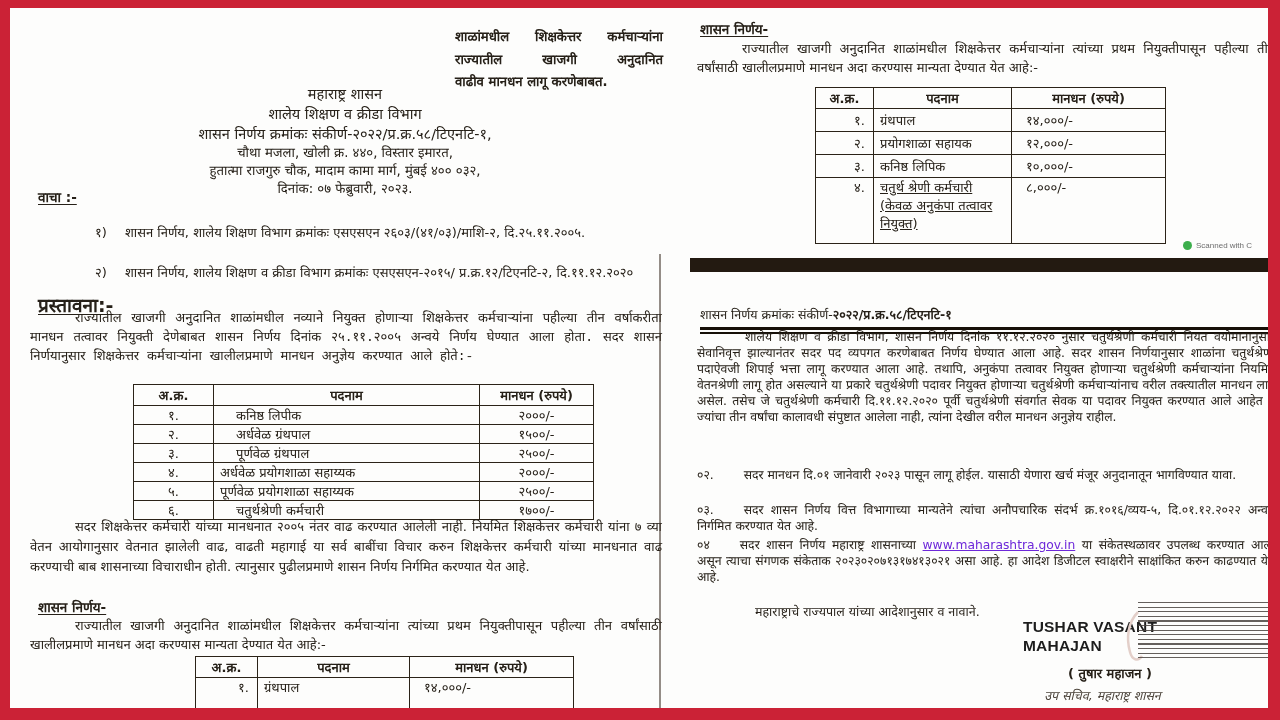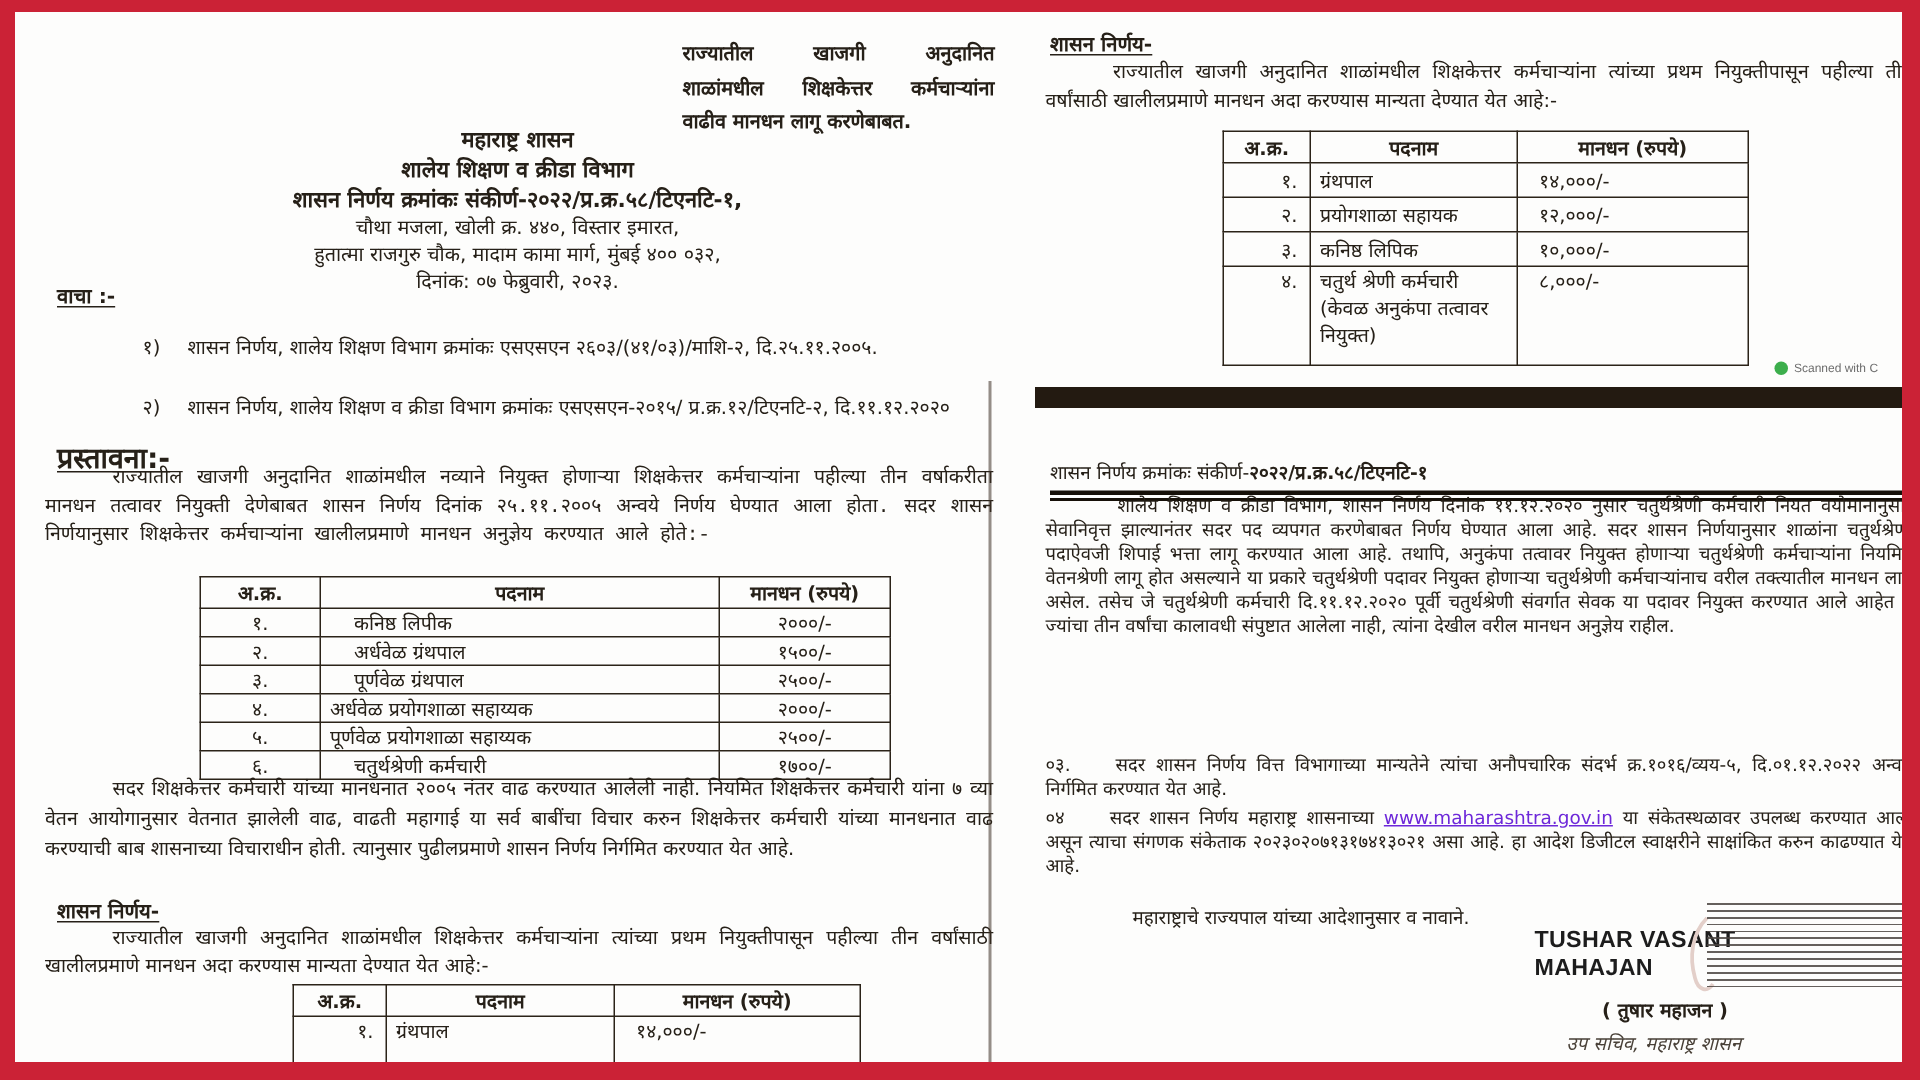--- a/index.html
+++ b/index.html
@@ -16,21 +16,21 @@
   }
   .abs{position:absolute;}
   .b{font-weight:bold;}
   .u{text-decoration:underline;text-underline-offset:2px;}
   .ctr{text-align:center;}
   .p{font-size:13px;line-height:1.45;text-align:justify;}
   .indent{text-indent:45px;}
   .subject div{font-size:13.2px;font-weight:bold;line-height:1.72;text-align:justify;text-align-last:justify;}
   .subject div:last-child{text-align-last:left;}
   .hdr div{line-height:1.38;}
-  .hdr .h1{font-size:14.5px;font-weight:bold;text-align:center;}
+  .hdr .h1{font-size:14.5px;font-weight:normal;text-align:center;}
   .hdr .h2{font-size:13.2px;}
   .listrow{display:flex;font-size:13px;line-height:1.5;}
   .listrow .num{width:30px;flex:none;}
   .listrow .txt{flex:1;text-align:justify;}
   table.t{border-collapse:collapse;table-layout:fixed;}
   table.t th,table.t td{border:1.6px solid #2b2318;padding:0 6px;font-size:13px;overflow:hidden;}
   table.t th{font-weight:bold;text-align:center;padding:1px 4px;}
   .c-right{text-align:right;padding-right:8px !important;}
   .c-left{text-align:left;}
   .c-mid{text-align:center;}
@@ -49,22 +49,22 @@
   .blur{filter:blur(.4px);color:#494138;font-style:italic;}
   .secnum{margin-right:30px;}
   .p2{font-size:12.3px;line-height:15.9px;text-align:justify;}
 </style>
 </head>
 <body>
 
 <div class="sheet">
 
   <div class="abs subject" style="left:445px;top:18px;width:208px;">
+    <div>शाळांमधील शिक्षकेत्तर कर्मचाऱ्यांना</div>
     <div>राज्यातील खाजगी अनुदानित</div>
-    <div>शाळांमधील शिक्षकेत्तर कर्मचाऱ्यांना</div>
     <div>वाढीव मानधन लागू करणेबाबत.</div>
   </div>
 
   <div class="abs hdr ctr" style="left:65px;top:76px;width:540px;">
     <div class="h1">महाराष्ट्र शासन</div>
     <div class="h1">शालेय शिक्षण व क्रीडा विभाग</div>
     <div class="h1">शासन निर्णय क्रमांकः संकीर्ण-२०२२/प्र.क्र.५८/टिएनटि-१,</div>
     <div class="h2">चौथा मजला, खोली क्र. ४४०, विस्तार इमारत,</div>
     <div class="h2">हुतात्मा राजगुरु चौक, मादाम कामा मार्ग, मुंबई ४०० ०३२,</div>
     <div class="h2">दिनांक: ०७ फेब्रुवारी, २०२३.</div>
@@ -184,41 +184,44 @@
       <td class="c-left">प्रयोगशाळा सहायक</td>
       <td class="c-left" style="padding-left:14px">१२,०००/-</td>
     </tr>
     <tr style="height:23px">
       <td class="c-right">३.</td>
       <td class="c-left">कनिष्ठ लिपिक</td>
       <td class="c-left" style="padding-left:14px">१०,०००/-</td>
     </tr>
     <tr style="height:66px">
       <td class="c-right" style="vertical-align:top;">४.</td>
-      <td class="c-left" style="vertical-align:top;">चतुर्थ श्रेणी कर्मचारी (केवळ अनुकंपा तत्वावर नियुक्त)</td>
+      <td class="c-left" style="vertical-align:top;text-decoration:underline;">चतुर्थ श्रेणी कर्मचारी (केवळ अनुकंपा तत्वावर नियुक्त)</td>
       <td class="c-left" style="vertical-align:top;padding-left:14px;">८,०००/-</td>
     </tr>
   </tbody>
     </table>
 
   <div class="abs wm" style="left:1173px;top:233px;">
     <span class="dot"></span>
     <span class="wtxt">Scanned with C</span>
   </div>
 
   <div class="abs blackbar" style="left:680px;top:250px;width:584px;height:14px;"></div>
 
   <div class="abs" style="left:690px;top:298px;font-size:12.5px;">
     <span>शासन निर्णय क्रमांकः संकीर्ण-</span><span class="b">२०२२/प्र.क्र.५८/टिएनटि-१</span>
   </div>
 
   <div class="abs rule2" style="left:690px;top:319px;width:572px;"></div>
 
   <p class="abs p2" style="left:687px;top:322px;width:578px;text-indent:48px;margin:0;">शालेय शिक्षण व क्रीडा विभाग, शासन निर्णय दिनांक ११.१२.२०२० नुसार चतुर्थश्रेणी कर्मचारी नियत वयोमानानुसार सेवानिवृत्त झाल्यानंतर सदर पद व्यपगत करणेबाबत निर्णय घेण्यात आला आहे.  सदर शासन निर्णयानुसार शाळांना चतुर्थश्रेणी पदाऐवजी शिपाई भत्ता लागू करण्यात आला आहे. तथापि, अनुकंपा तत्वावर नियुक्त होणाऱ्या चतुर्थश्रेणी कर्मचाऱ्यांना नियमित वेतनश्रेणी लागू होत असल्याने या प्रकारे चतुर्थश्रेणी पदावर नियुक्त होणाऱ्या चतुर्थश्रेणी कर्मचाऱ्यांनाच वरील तक्त्यातील मानधन लागू असेल.  तसेच जे चतुर्थश्रेणी कर्मचारी दि.११.१२.२०२० पूर्वी चतुर्थश्रेणी संवर्गात सेवक या पदावर नियुक्त करण्यात आले आहेत व ज्यांचा तीन वर्षांचा कालावधी संपुष्टात आलेला नाही, त्यांना देखील वरील मानधन अनुज्ञेय राहील.</p>
 
+  <p class="abs p2" style="left:687px;top:460px;width:578px;margin:0;">
+    <span class="secnum">०२.</span><span>सदर मानधन दि.०१ जानेवारी २०२३ पासून लागू होईल. यासाठी येणारा खर्च मंजूर अनुदानातून भागविण्यात यावा.</span>
+  </p>
 
   <p class="abs p2" style="left:687px;top:495px;width:578px;margin:0;">
     <span class="secnum">०३.</span><span>सदर शासन निर्णय वित्त विभागाच्या मान्यतेने त्यांचा अनौपचारिक संदर्भ क्र.१०१६/व्यय-५, दि.०१.१२.२०२२ अन्वये निर्गमित करण्यात येत आहे.</span>
   </p>
 
   <p class="abs p2" style="left:687px;top:530px;width:578px;margin:0;">
     <span class="secnum">०४</span><span>सदर शासन निर्णय महाराष्ट्र शासनाच्या </span><a href="#" class="link">www.maharashtra.gov.in</a><span> या संकेतस्थळावर उपलब्ध करण्यात आला असून त्याचा संगणक संकेताक २०२३०२०७१३१७४१३०२१ असा आहे. हा आदेश डिजीटल स्वाक्षरीने साक्षांकित करुन काढण्यात येत आहे.</span>
   </p>
 
   <div class="abs" style="left:687px;top:595px;width:578px;font-size:12.5px;padding-left:58px;box-sizing:border-box;">महाराष्ट्राचे राज्यपाल यांच्या आदेशानुसार व नावाने.</div>

